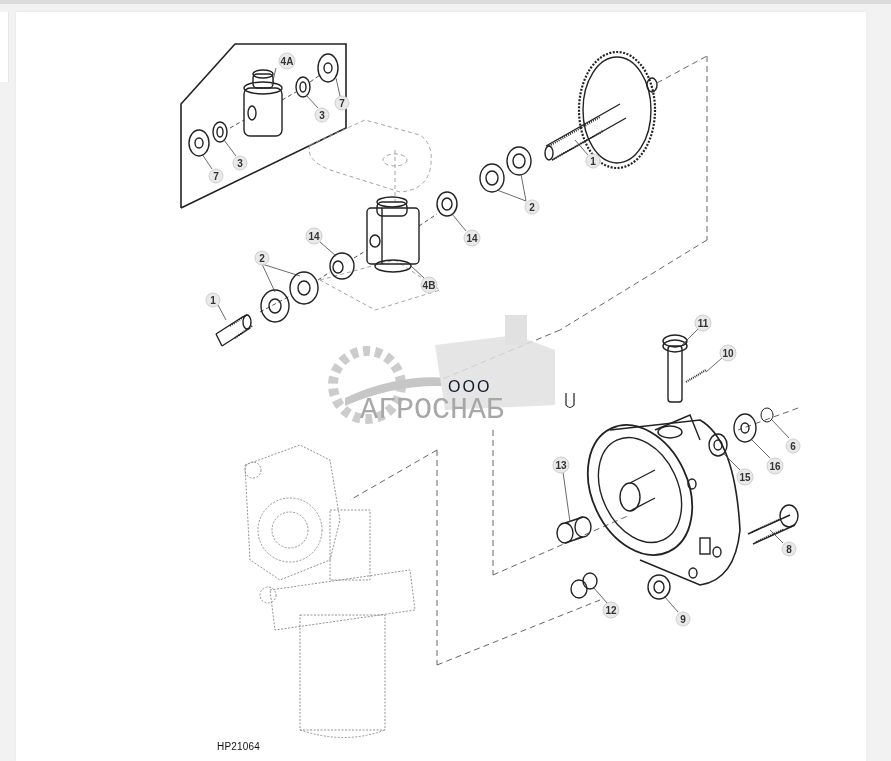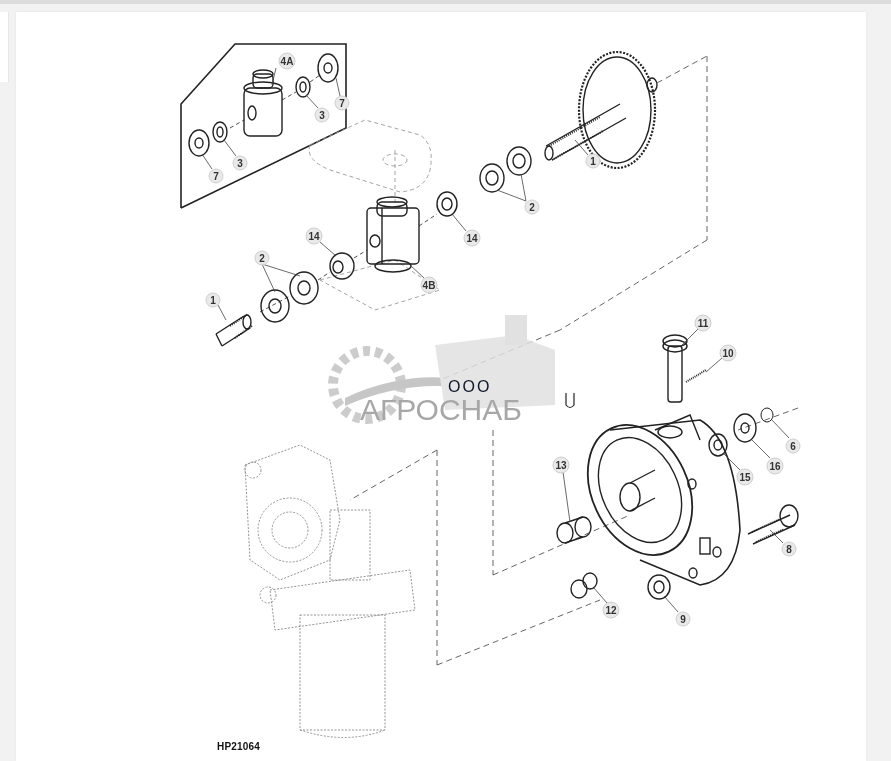--- a/index.html
+++ b/index.html
@@ -2,23 +2,23 @@
 <html><head>
 <meta charset="utf-8">
 <style>
   html, body { margin:0; padding:0; }
   body { width:891px; height:761px; background:#f2f2f2; position:relative; overflow:hidden; font-family:"Liberation Sans", sans-serif; }
   .topbar { position:absolute; left:0; top:0; width:891px; height:4px; background:#dcdcdc; }
   .left-strip { position:absolute; left:0; top:12px; width:8px; height:70px; background:#fff; border-right:1px solid #e6e6e6; }
   .sheet { position:absolute; left:16px; top:12px; width:850px; height:749px; background:#fff; box-shadow:0 0 3px rgba(0,0,0,0.06); }
   .diagram { position:absolute; left:0; top:0; width:891px; height:761px; }
   .callout text { font-family:"Liberation Sans", sans-serif; font-weight:bold; font-size:10px; fill:#333; }
-  .fig-id { position:absolute; left:181px; top:741px; font-size:10px; font-weight:bold; color:#111; letter-spacing:0.2px;padding-left:36px; }
+  .fig-id { position:absolute; left:181px; top:741px; font-size:10px; font-weight:normal; color:#111; letter-spacing:0.2px;padding-left:36px; }
   .wm-ooo { position:absolute; left:448px; top:378px; font-size:16px; color:#0f172a; letter-spacing:2px; }
-  .wm-name { position:absolute; left:360px; top:393px; font-family:Liberation Sans, sans-serif; font-size:30px; color:#a7a7a7; letter-spacing:0px; }
+  .wm-name { position:absolute; left:360px; top:393px; font-family:Liberation Mono, monospace; font-size:30px; color:#a7a7a7; letter-spacing:0px; }
 </style>
 </head>
 <body>
 
 <div class="topbar"></div>
 <div class="left-strip"></div>
 <div class="sheet"></div>
 
 <svg class="diagram" viewBox="0 0 891 761" xmlns="http://www.w3.org/2000/svg">
   <g fill="none" stroke="#222" stroke-width="1.4">

